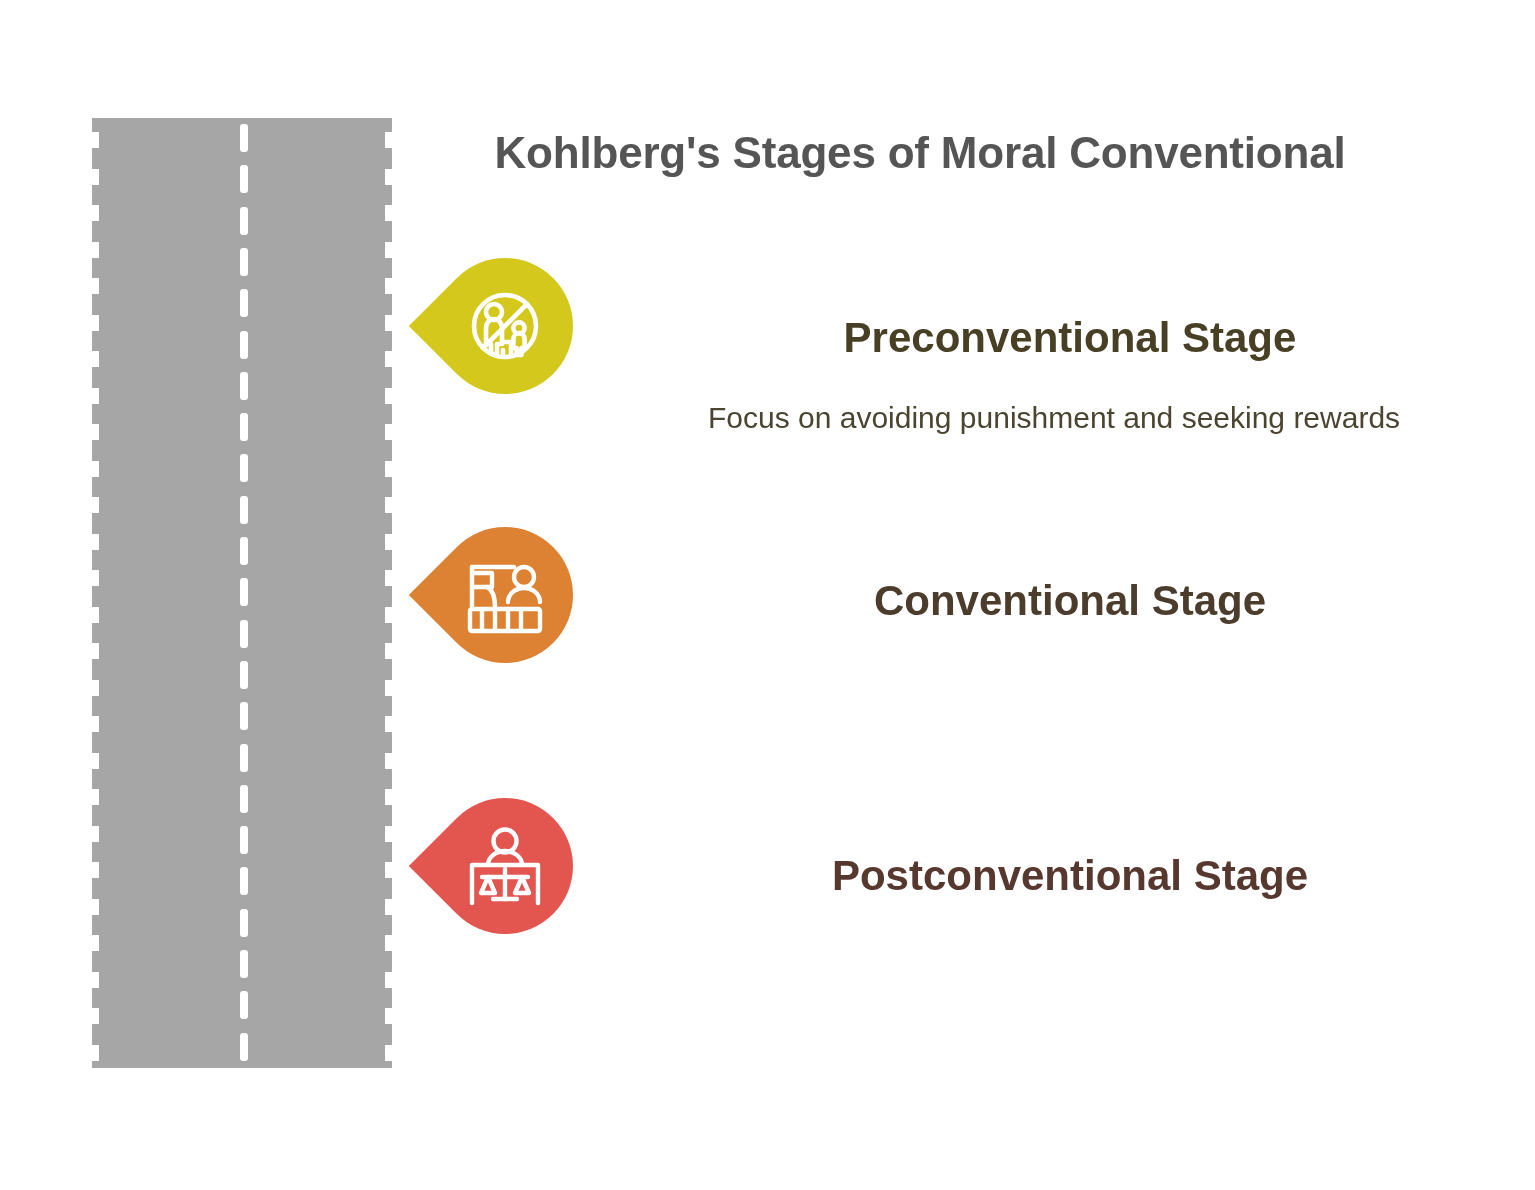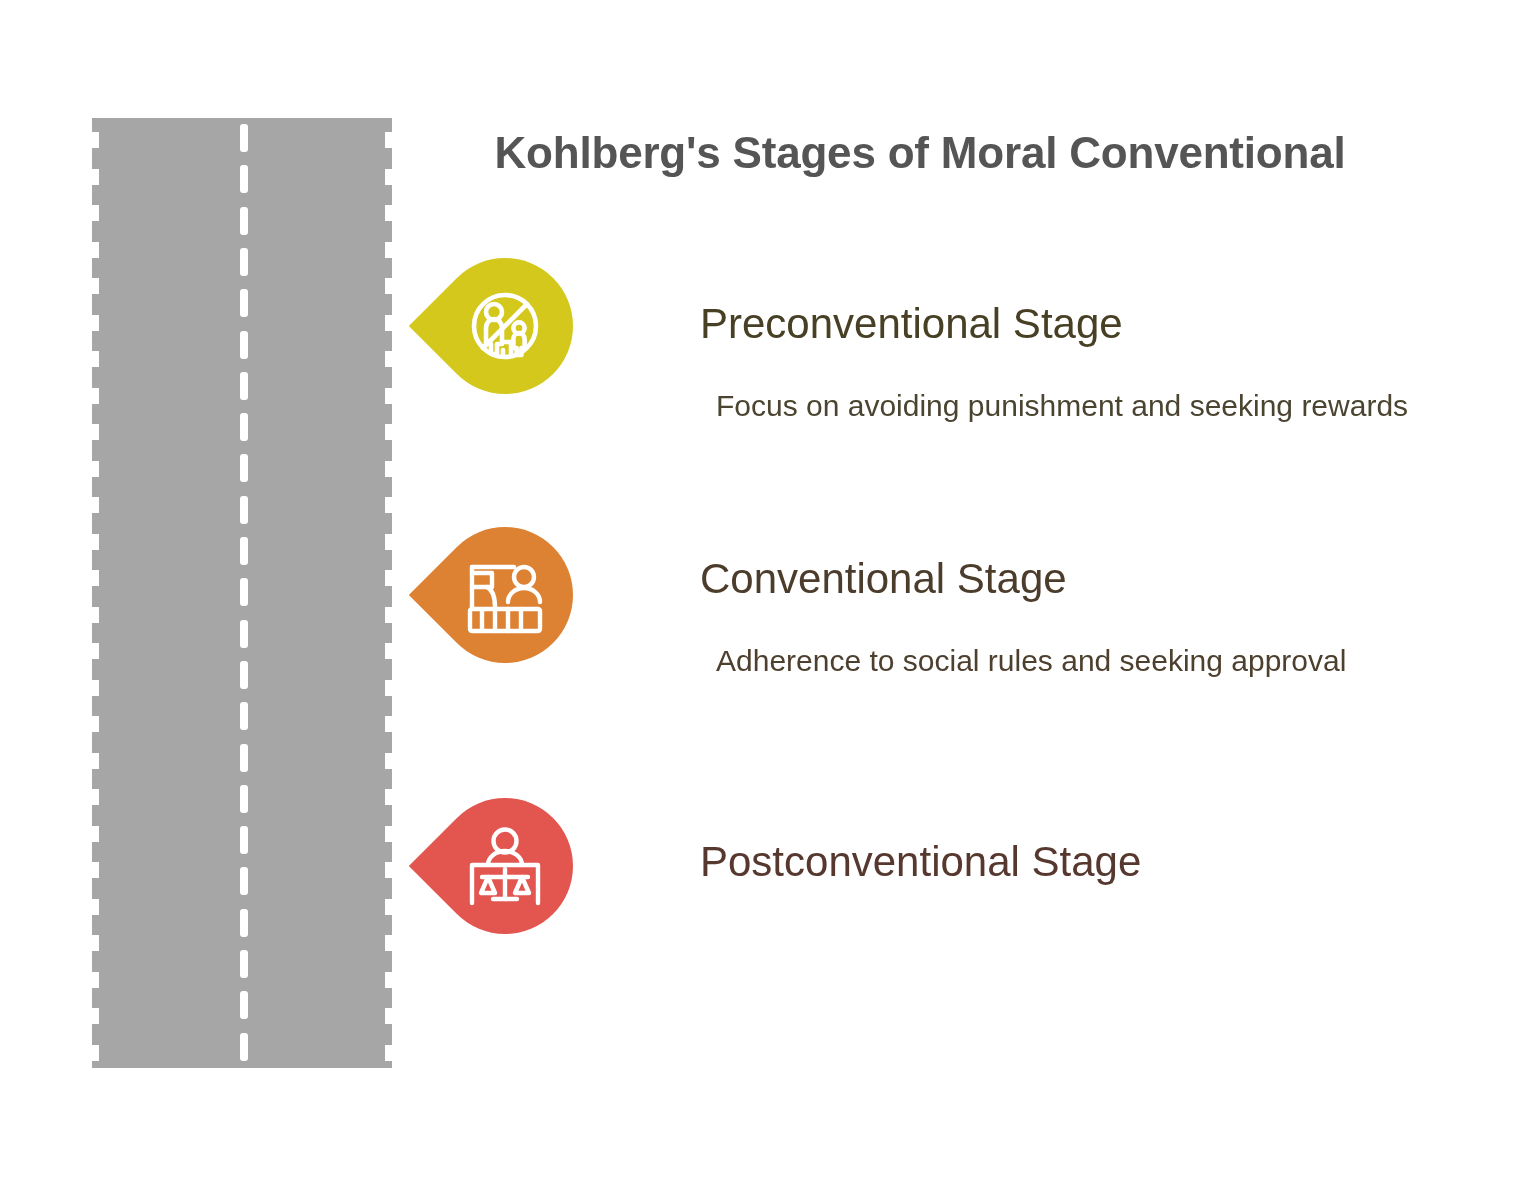--- a/index.html
+++ b/index.html
@@ -99,34 +99,35 @@
   .stage-badge svg { display: block; }
 
   .stage-text {
     position: absolute;
     left: 263px;
     top: 0;
     width: 740px;
   }
   .stage-heading {
     font-size: 42px;
-    font-weight: normal;
+    font-weight: bold;
     line-height: 1.15;
-    margin: 0;
+    margin: 14px;
     white-space: nowrap;
+    text-align: center;
   }
   .stage-desc {
     font-size: 30px;
     font-weight: normal;
     line-height: 1.35;
-    margin: 16px;
+    margin: 8px;
     padding-top: 22px;
   }
   #stage-row-0 .stage-text { top: 42px; }
-  #stage-row-1 .stage-text { top: 28px; }
+  #stage-row-1 .stage-text { top: 36px; }
   #stage-row-2 .stage-text { top: 40px; }
 </style>
 </head>
 <body style="background: rgb(255, 255, 255);">
 
 <div id="road-graphic">
   <div class="road-surface" style="background: rgb(166, 166, 166);"></div>
   <div class="road-centerline">
       <div class="dash" style="top: 6px;"></div>
       <div class="dash" style="top: 47.3px;"></div>
@@ -248,21 +249,20 @@
           <path d="M46 47 a16 14 0 0 1 32 0"></path>
 
           <rect x="8" y="54" width="70" height="22" rx="2"></rect>
           <path d="M20 54 L20 76 M33 54 L33 76 M46 54 L46 76 M59 54 L59 76"></path>
         </svg>
       </span>
     </div>
   </div>
   <div class="stage-text">
     <div class="stage-heading" style="color: rgb(75, 60, 44);">Conventional Stage</div>
-    <div class="stage-desc" style="color: rgb(78, 64, 47);">Adherence to social rules and seeking approval</div>
   </div>
 </div>
 
 <div class="stage-row" id="stage-row-2">
   <div class="stage-badge" style="background: rgb(227, 86, 80);">
     <div class="badge-inner">
       <span>
         <svg width="86" height="82" viewBox="0 0 86 82" fill="none" stroke="#ffffff" stroke-width="4.4" stroke-linecap="round" stroke-linejoin="round">
 
           <circle cx="43" cy="16" r="11.5"></circle>

